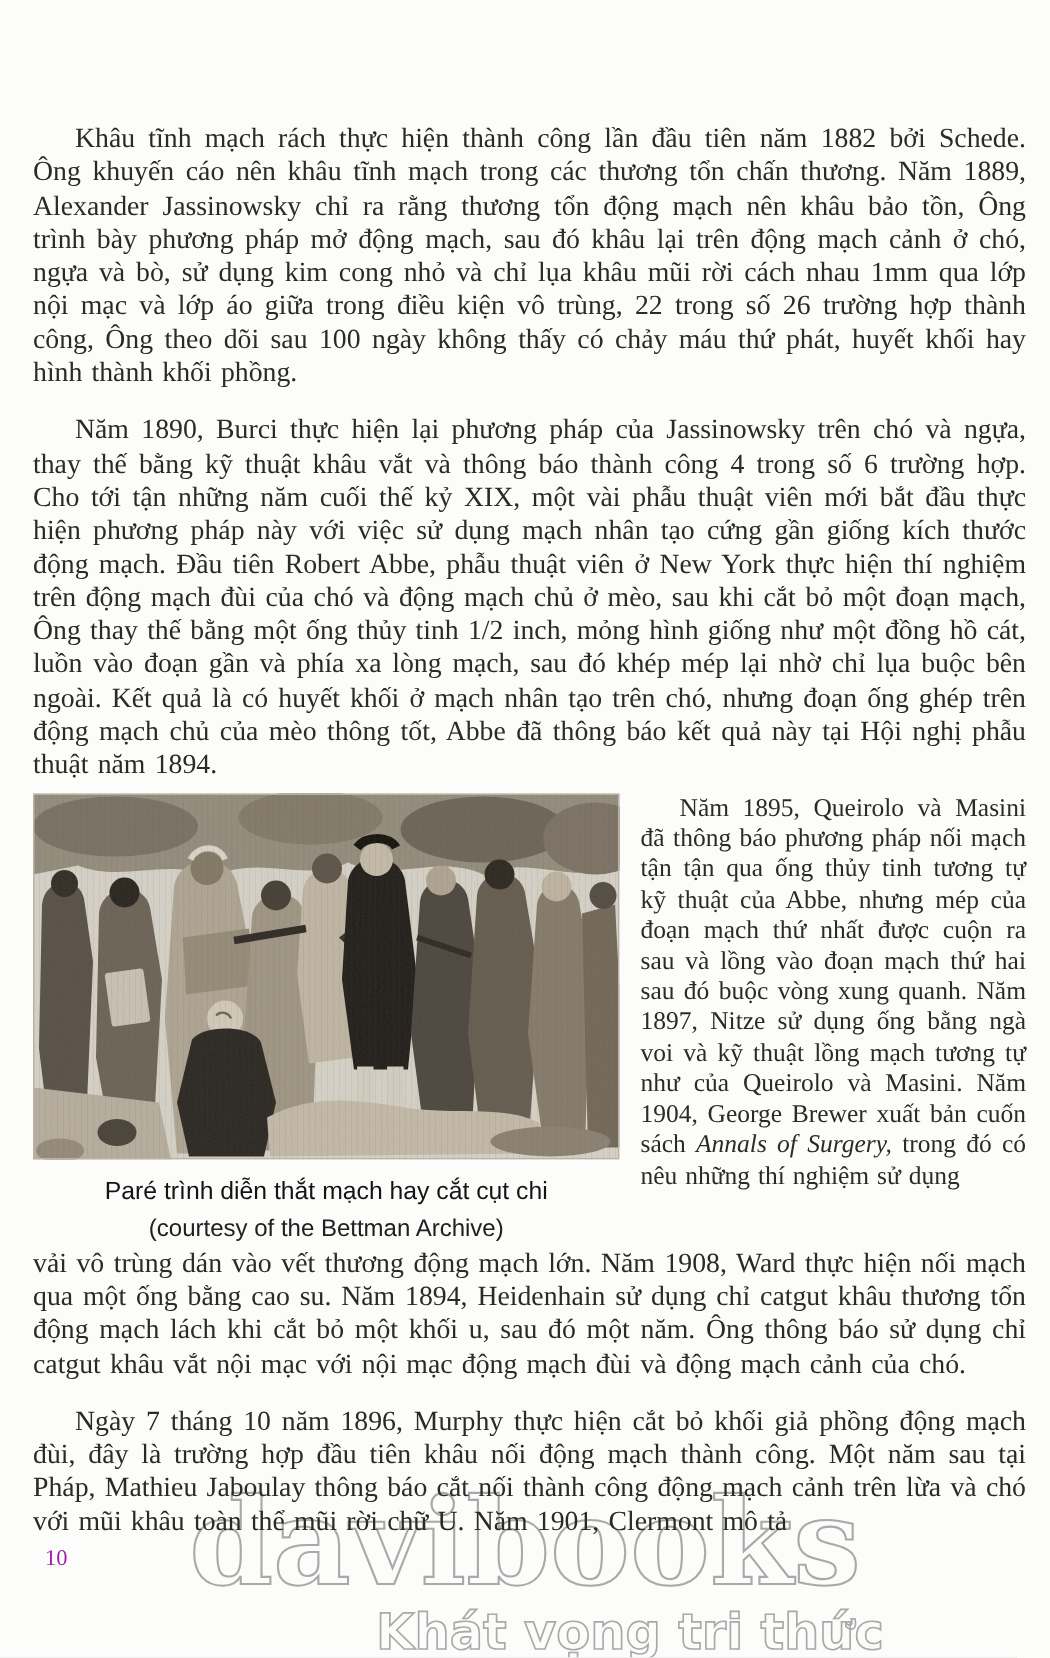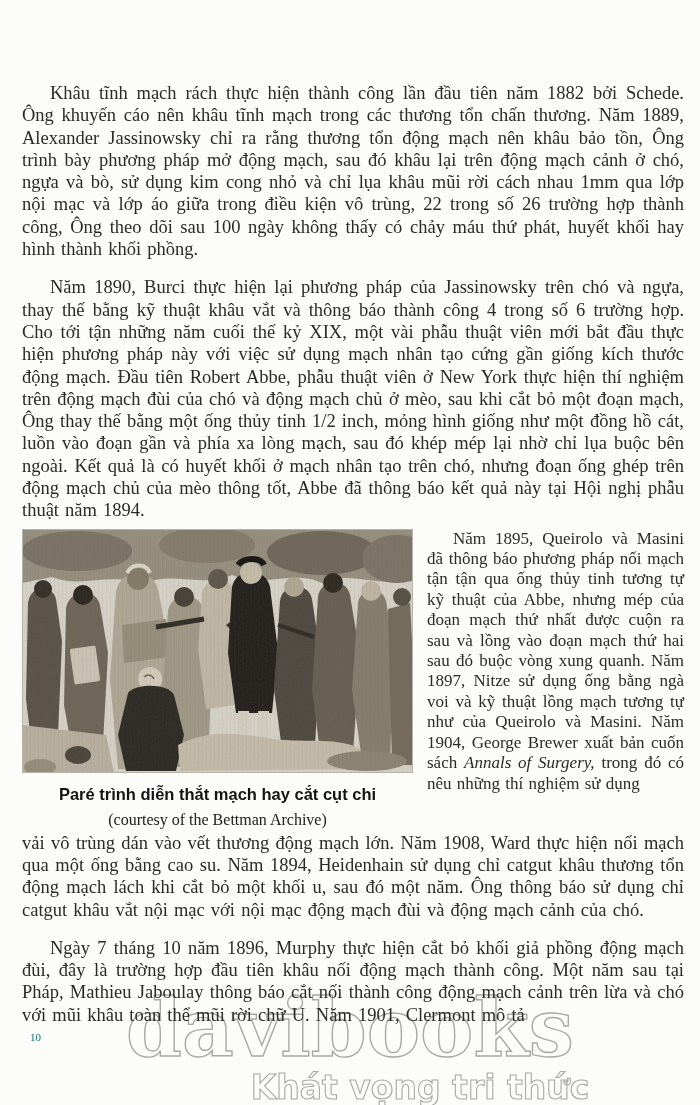--- a/index.html
+++ b/index.html
@@ -11,33 +11,33 @@
   .content{position:absolute;top:66px;left:22px;width:662px;z-index:1;}
   .para{
     font-size:18.5px;line-height:22.3px;margin:0;
     text-align:justify;word-spacing:1.5px;
   }
   .indent{text-indent:28px;margin-top:16px;}
   .fig-row{display:flex;align-items:flex-start;gap:14px;margin:7px 0 3px 0;}
   .figure{flex:0 0 391px;width:391px;margin:0;}
   .engraving{display:block;width:391px;height:244px;}
   .cap1{
-    margin-top:11px;font-family:"Liberation Sans",sans-serif;font-weight:700;
+    margin-top:11px;font-family:"Liberation Sans",sans-serif;font-weight:400;
     font-size:16.5px;line-height:20px;text-align:center;color:#141414;
   }
   .cap2{
-    margin-top:6px;font-family:Liberation Serif, serif;font-weight:400;
+    margin-top:6px;font-family:Liberation Sans, sans-serif;font-weight:400;
     font-size:16px;line-height:19px;text-align:center;color:#202020;
   }
   .side{
     flex:1;font-size:17px;line-height:20.4px;margin:0;
     text-align:justify;text-indent:26px;word-spacing:1px;
   }
   .side i{}
-  .pagenum{position:absolute;left:30px;top:1031px;font-size:11px;z-index:1;color:#0f766e;}
+  .pagenum{position:absolute;left:30px;top:1031px;font-size:15px;z-index:1;color:#a21caf;}
   .wm{position:absolute;left:0;top:956px;z-index:0;}
 </style>
 </head>
 <body>
 
 <div class="page">
 
   <svg class="wm" width="700" height="150" viewBox="0 0 700 150">
     <text x="350" y="100" text-anchor="middle" font-family="DejaVu Serif, serif" font-weight="bold" font-size="80" fill="none" stroke="#a9a9a9" stroke-width="1.4">davibooks</text>
     <text x="420" y="143" text-anchor="middle" font-family="DejaVu Sans, sans-serif" font-weight="bold" font-size="33" fill="none" stroke="#a9a9a9" stroke-width="1.1">Khát vọng tri thức</text>

